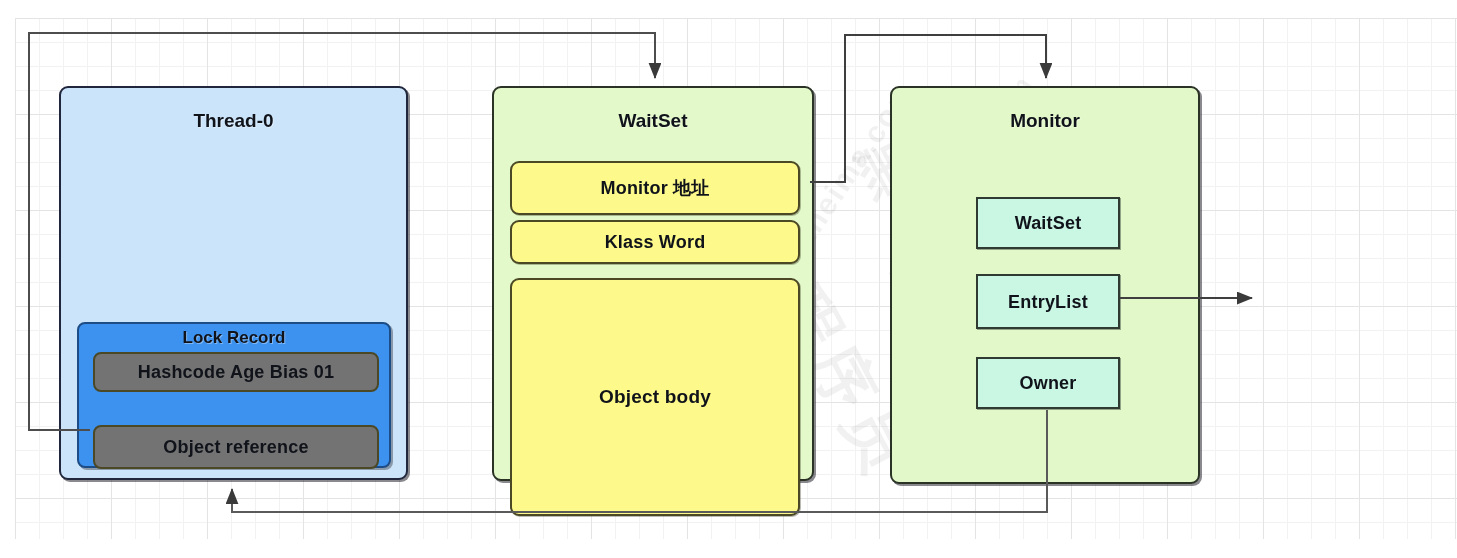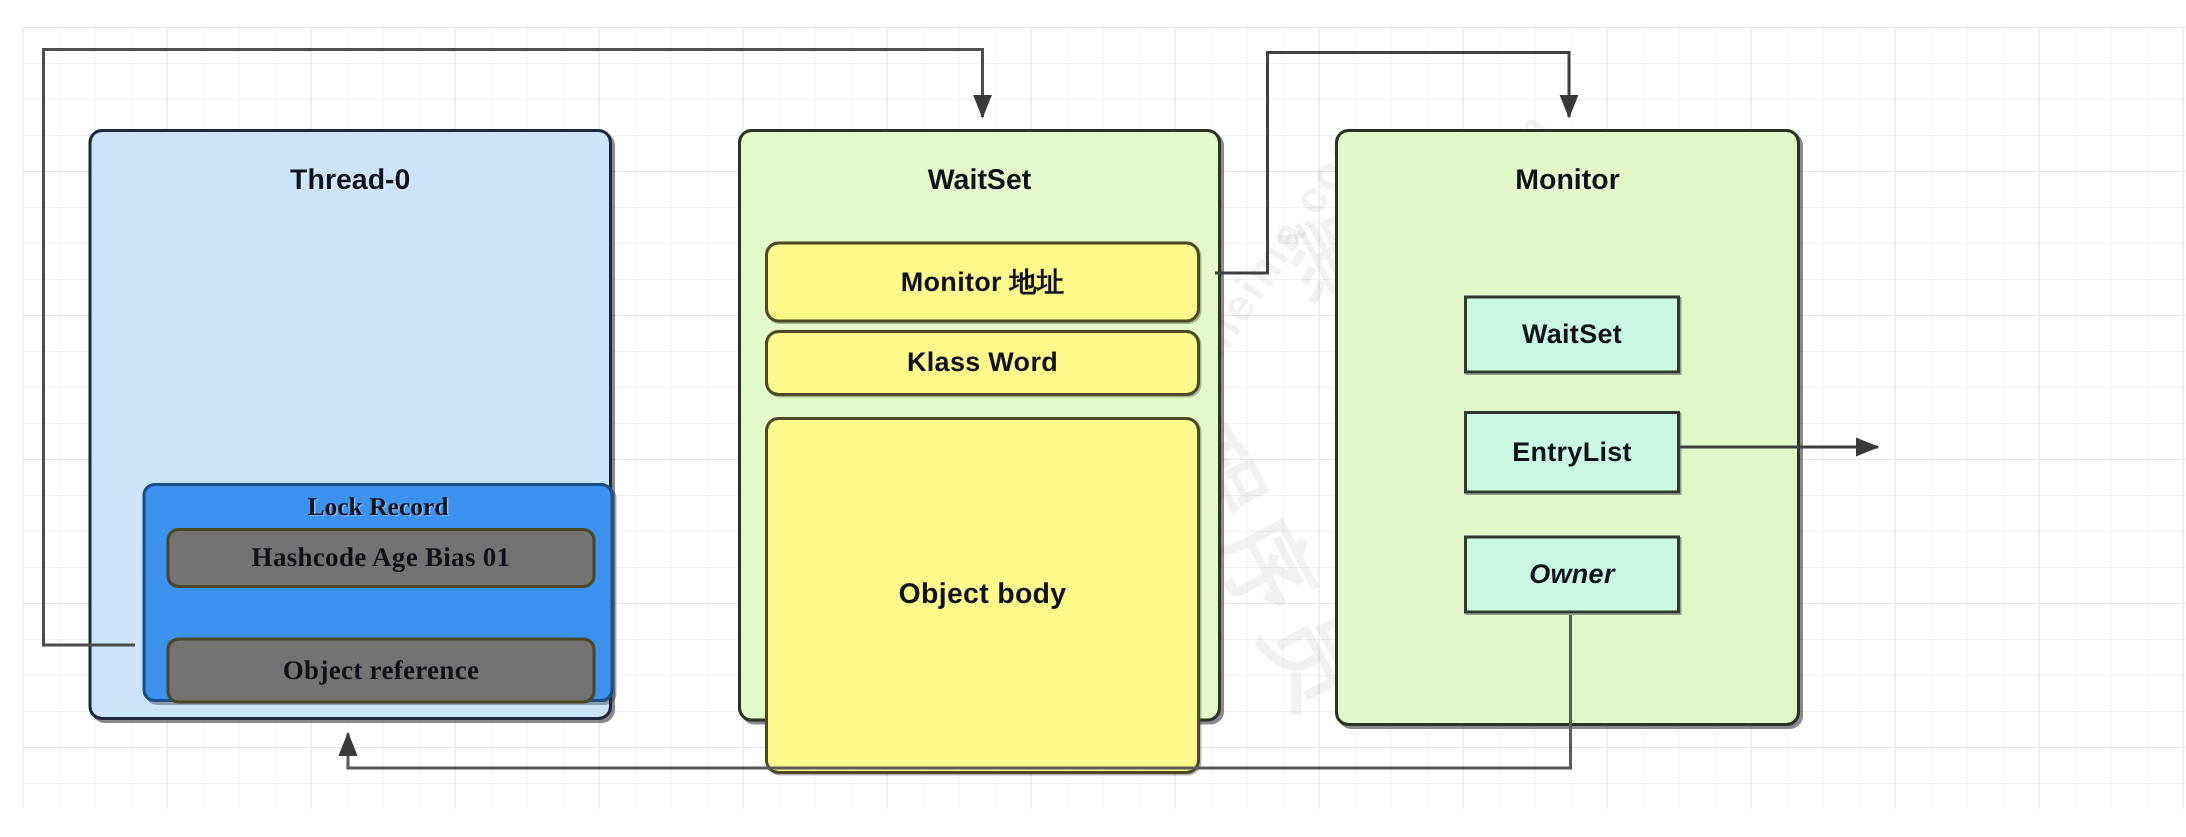--- a/index.html
+++ b/index.html
@@ -165,21 +165,21 @@
   <div class="watermark wm-url" style="left:742px; top:300px; transform: rotate(-56deg);">www.theima.com</div>
   <div class="watermark wm-tm" style="left:930px; top:142px; transform: rotate(62deg);">TM</div>
   <div class="wm-circle" style="left:545px; top:295px;"></div>
 
   <div class="watermark wm-cn" style="left:905px; top:128px; transform: rotate(62deg); font-size:54px;">黑马程序员</div>
   <div class="watermark wm-url" style="left:880px; top:268px; transform: rotate(-56deg); font-size:26px;">www.theima.com</div>
 
   <div class="box rounded" id="thread0">
     <div class="title" style="top:22px;">Thread-0</div>
 
-    <div class="box" id="lockrecord" style="left:34px; top:234px; width:314px; height:146px; box-shadow:2px 2px 0 rgba(40,40,50,0.40);font-family:Liberation Serif, serif;">
+    <div class="box" id="lockrecord" style="left:16px; top:234px; width:314px; height:146px; box-shadow:2px 2px 0 rgba(40,40,50,0.40);">
       <div class="title" style="top:4px; font-size:17px;">Lock Record</div>
       <div class="lr-sub" id="lr-hash">
         <div class="centerlabel" style="font-size:18px;">Hashcode Age Bias 01</div>
       </div>
       <div class="lr-sub" id="lr-ref">
         <div class="centerlabel" style="font-size:18px;">Object reference</div>
       </div>
     </div>
   </div>
 
@@ -198,21 +198,21 @@
 
   <div class="box rounded" id="monitor">
     <div class="title" style="top:22px;">Monitor</div>
     <div class="mon-sub" id="mon-waitset">
       <div class="centerlabel" style="font-size:18px;">WaitSet</div>
     </div>
     <div class="mon-sub" id="mon-entrylist">
       <div class="centerlabel" style="font-size:18px;">EntryList</div>
     </div>
     <div class="mon-sub" id="mon-owner">
-      <div class="centerlabel" style="font-size:18px;font-style:italic;">Owner</div>
+      <div class="centerlabel" style="font-size:18px;">Owner</div>
     </div>
   </div>
 
 
   <svg id="wires" viewBox="0 0 1457 558" xmlns="http://www.w3.org/2000/svg">
     <defs>
       <marker id="arrow" markerWidth="9" markerHeight="9" refX="7.5" refY="3.2" orient="auto" markerUnits="strokeWidth">
         <path d="M0,0 L8,3.2 L0,6.4 z" fill="#3a3a3a"></path>
       </marker>
     </defs>

